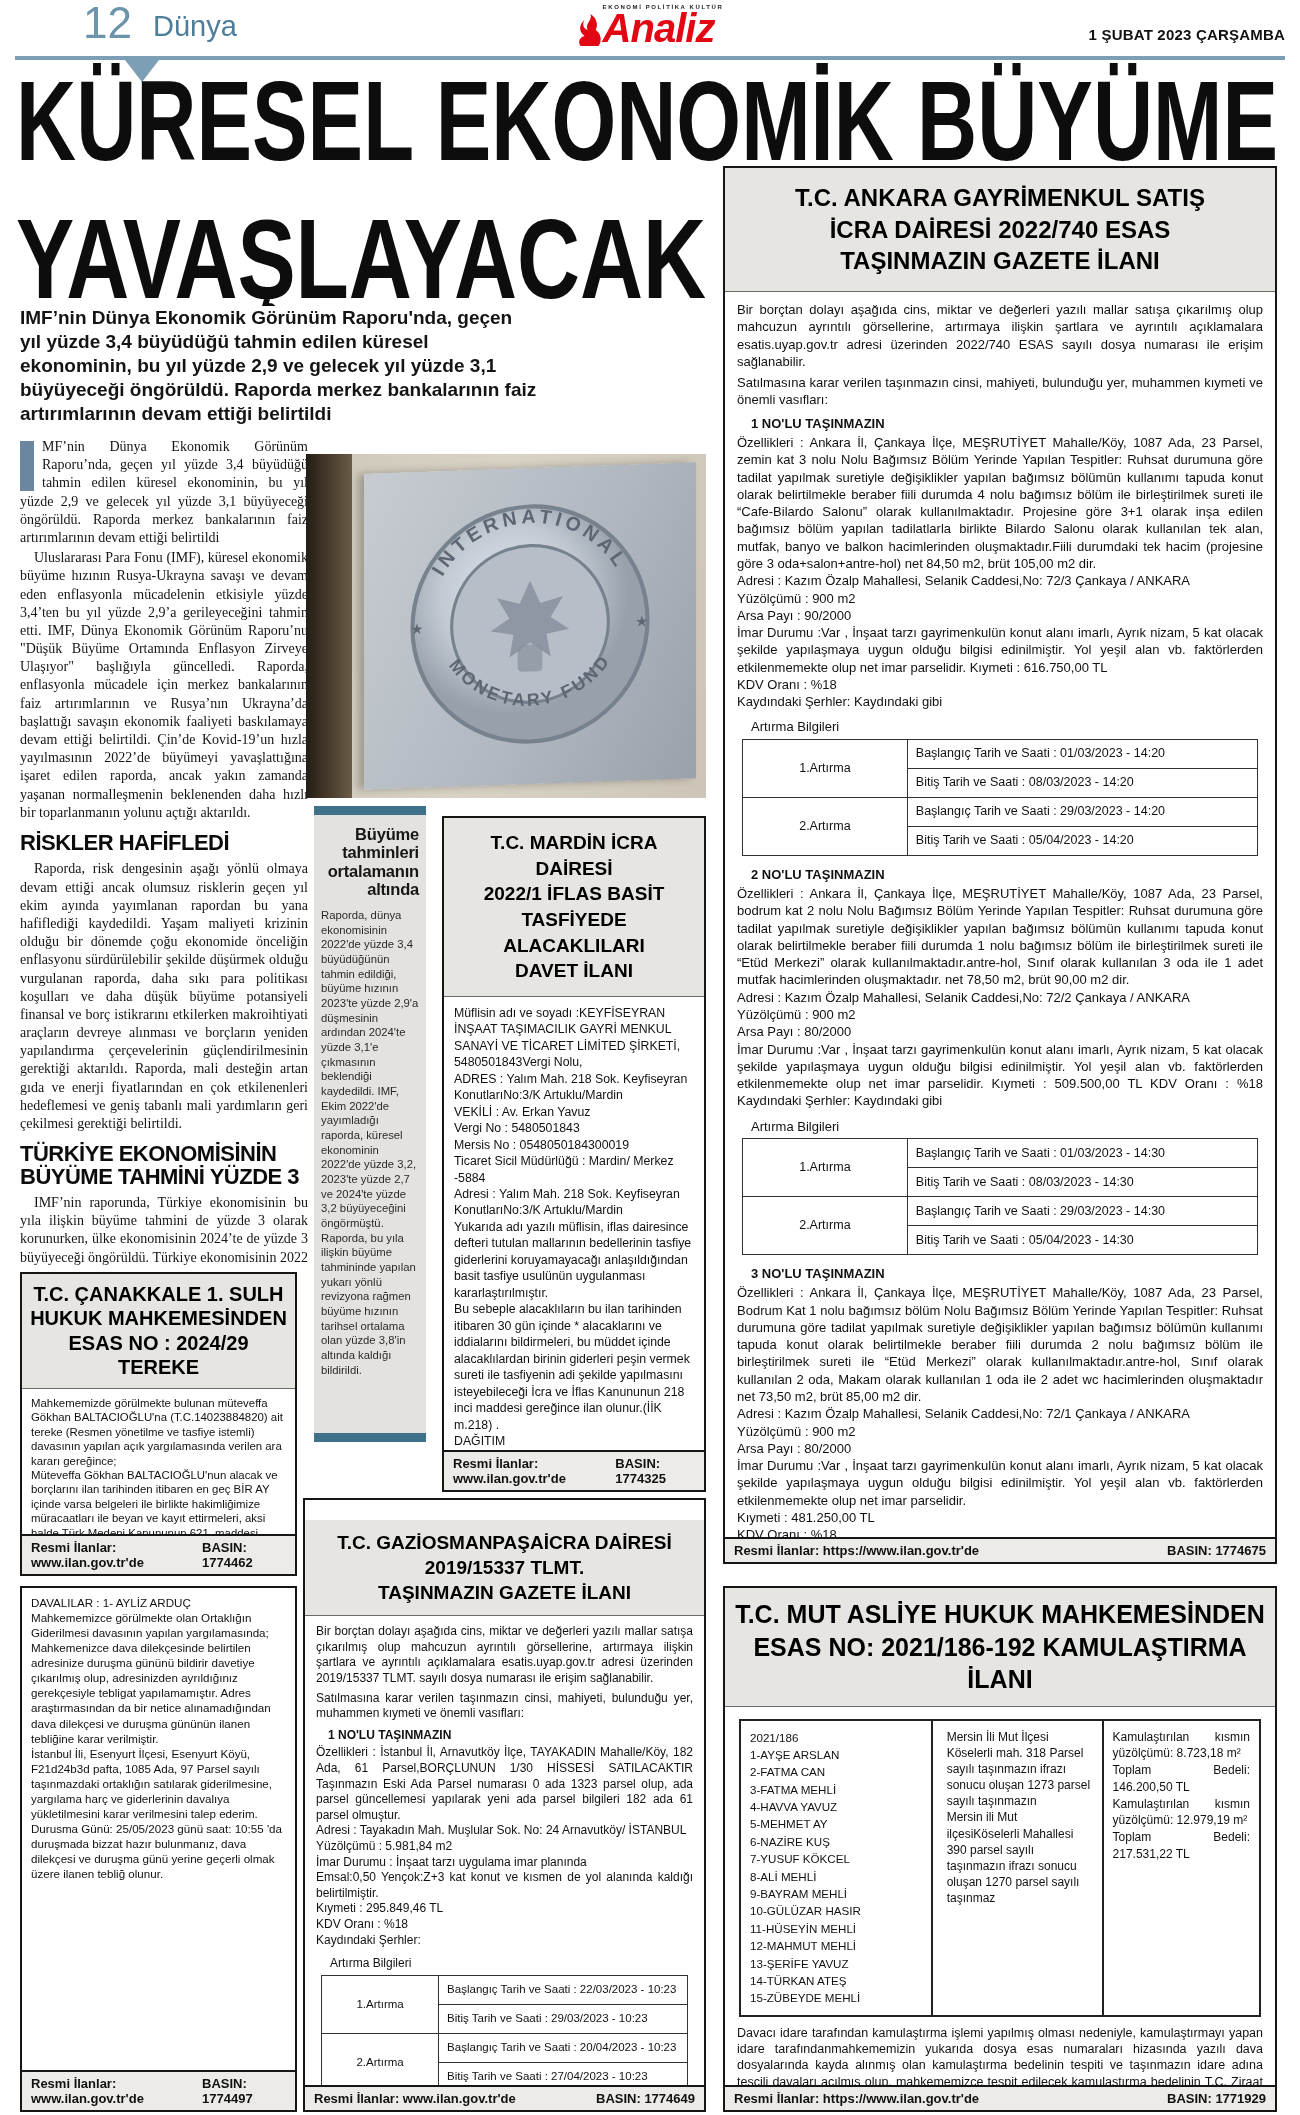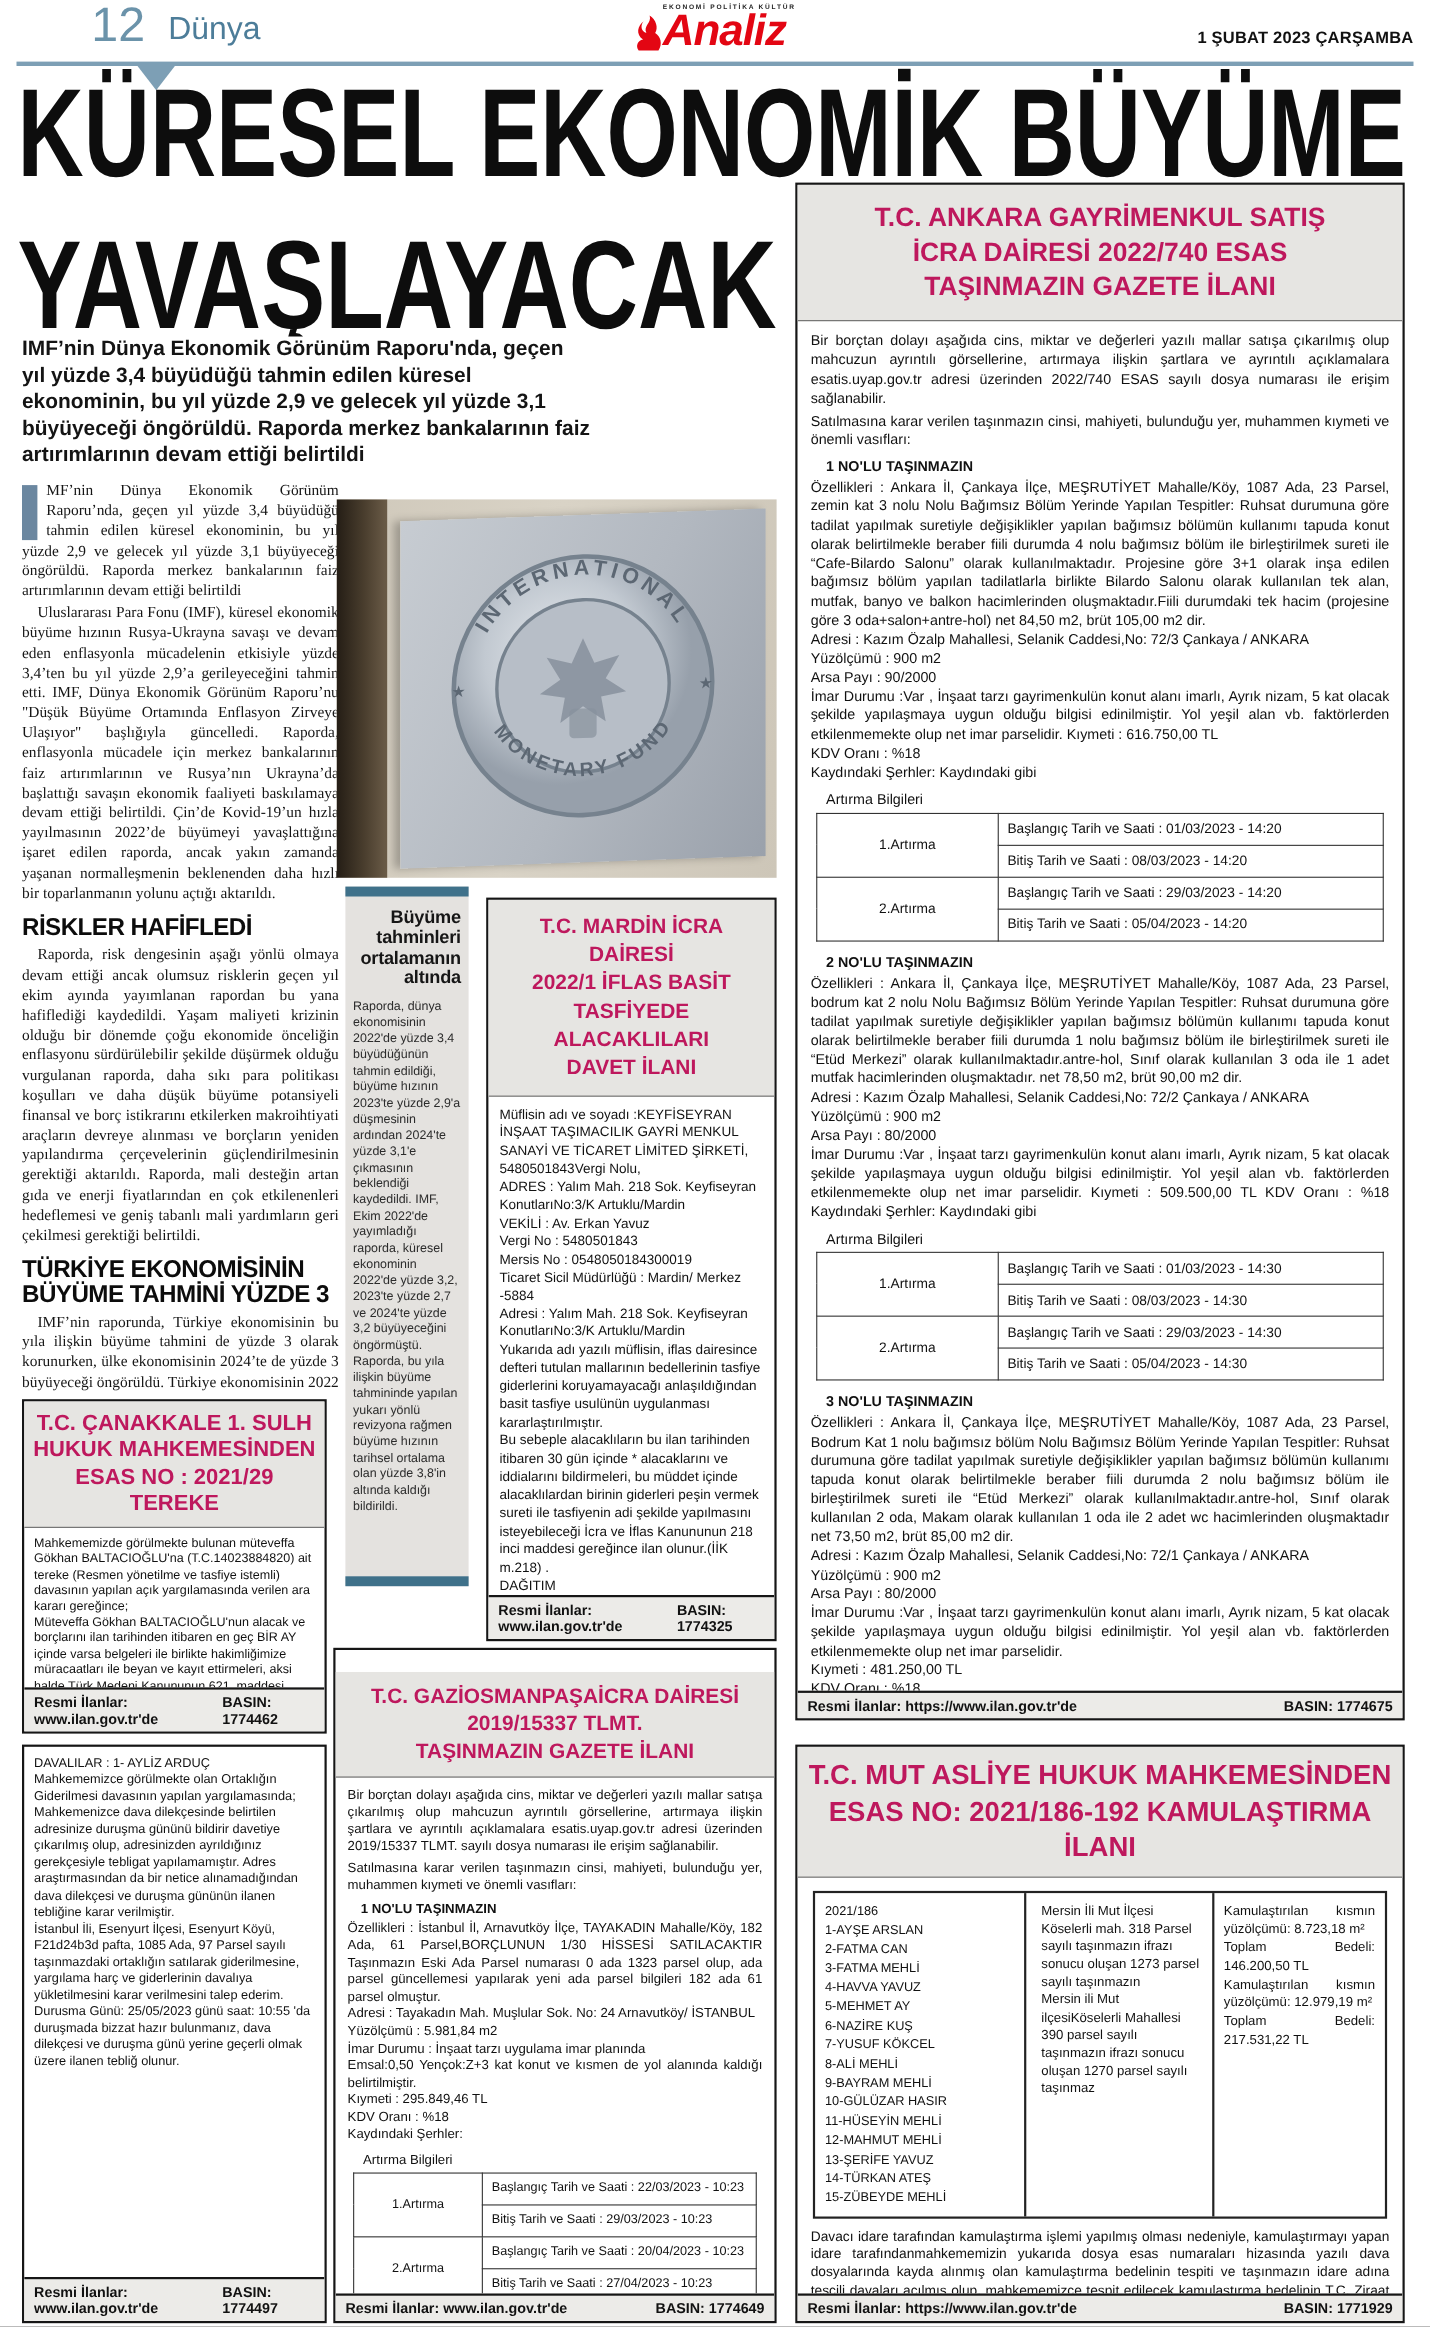--- a/index.html
+++ b/index.html
@@ -49,21 +49,21 @@
   
   .sidebar{position:absolute;left:314px;top:806px;width:112px;height:636px;box-sizing:border-box;
            background:#e4e2df;border-top:9px solid #3f718a;border-bottom:9px solid #3f718a;padding:8px 7px;}
   .sb-title{font-size:16.5px;font-weight:bold;text-align:right;line-height:1.12;letter-spacing:-.2px;margin:2px 0 9px 0;color:#161616;}
   .sb-body{font-size:11.3px;line-height:1.3;color:#2b2b2b;text-align:left;}
 
   
   .box{position:absolute;box-sizing:border-box;border:2px solid #161616;background:#fff;
        display:flex;flex-direction:column;overflow:hidden;}
   .box-title{background:#e6e5e2;border-bottom:1px solid #6b6b6b;text-align:center;font-weight:bold;
-             white-space:pre-line;color:#be185d;}
+             white-space:pre-line;color:#000000;}
   .box-body{flex:1;overflow:hidden;}
   .box-body p{margin:0 0 4px 0;}
   .box-footer{background:#ecebe8;border-top:2px solid #161616;display:flex;justify-content:space-between;
               align-items:center;font-weight:bold;font-size:13px;padding:4px 9px;}
   .t-label{margin:8px 0 3px 14px;}
   table.auction{width:calc(100% - 10px);margin:0 5px;border-collapse:collapse;border:1.5px solid #333;}
   table.auction td{border:1px solid #333;padding:3px 8px;height:22px;}
   td.a-name{width:32%;text-align:center;}
 
   .ankara{left:723px;top:166px;width:554px;height:1398px;}
@@ -272,21 +272,21 @@
 İcra Dairesi Hesap Bilgileri Banka Adı: T. Vakıflar Bankası T.A.O. Iban No : TR940001500158007272976479 Vergi Dairesi Adı / No: MARDİN VERGİ DAİRESİ - 6120051027</div>
     <div class="box-footer">
       <span>Resmi İlanlar: www.ilan.gov.tr'de</span>
       <span>BASIN: 1774325</span>
     </div>
   </section>
 
   <section class="box canakkale">
     <div class="box-title">T.C. ÇANAKKALE 1. SULH
 HUKUK MAHKEMESİNDEN
-ESAS NO : 2021/29 TEREKE</div>
+ESAS NO : 2024/29 TEREKE</div>
     <div class="box-body pre">Mahkememizde görülmekte bulunan müteveffa Gökhan BALTACIOĞLU'na (T.C.14023884820) ait tereke (Resmen yönetilme ve tasfiye istemli) davasının yapılan açık yargılamasında verilen ara kararı gereğince;
 Müteveffa Gökhan BALTACIOĞLU'nun alacak ve borçlarını ilan tarihinden itibaren en geç BİR AY içinde varsa belgeleri ile birlikte hakimliğimize müracaatları ile beyan ve kayıt ettirmeleri, aksi halde Türk Medeni Kanununun 621. maddesi gereğince alacaklarını bu süre içinde kaydettirmeyenlerin mirasçıları ne şahsen nede terekeye izafetle takip edemeyecekleri, rehin ve teminat hakkında bilgi vermeleri lüzumu TMK'nun 621. maddesi uyarınca ilan olunur.</div>
     <div class="box-footer">
       <span>Resmi İlanlar: www.ilan.gov.tr'de</span>
       <span>BASIN: 1774462</span>
     </div>
   </section>
 
   <section class="box buyukcekmece">
     <div class="box-body pre">DAVALILAR : 1- AYLİZ ARDUÇ

